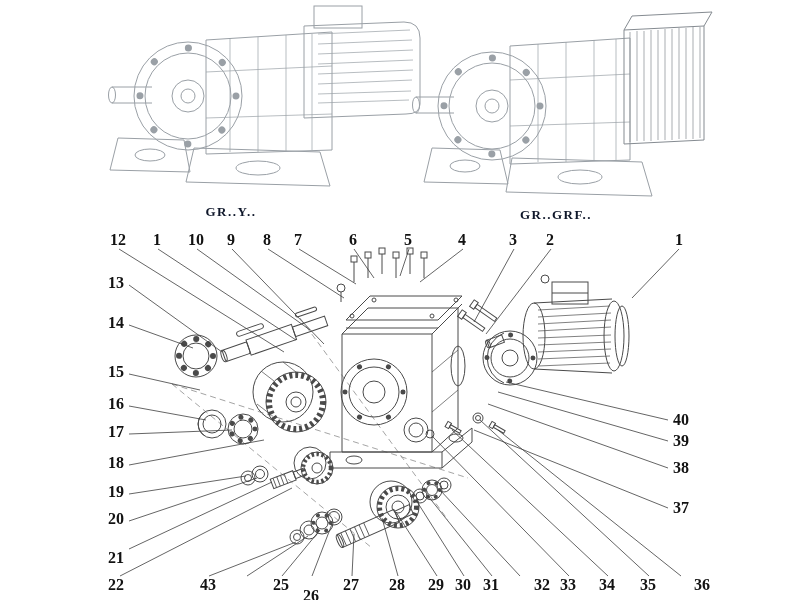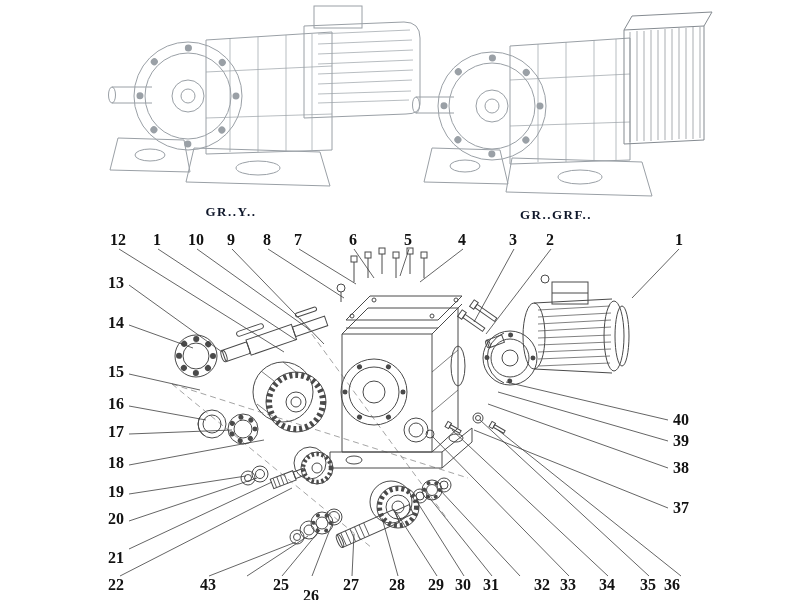--- a/index.html
+++ b/index.html
@@ -267,19 +267,19 @@
   <div class="callout" style="left:311px;top:596px">26</div>
   <div class="callout" style="left:351px;top:585px">27</div>
   <div class="callout" style="left:397px;top:585px">28</div>
   <div class="callout" style="left:436px;top:585px">29</div>
   <div class="callout" style="left:463px;top:585px">30</div>
   <div class="callout" style="left:491px;top:585px">31</div>
   <div class="callout" style="left:542px;top:585px">32</div>
   <div class="callout" style="left:568px;top:585px">33</div>
   <div class="callout" style="left:607px;top:585px">34</div>
   <div class="callout" style="left:648px;top:585px">35</div>
-  <div class="callout" style="left:672px;top:585px">36</div>
+  <div class="callout" style="left:702px;top:585px">36</div>
   <div class="callout" style="left:681px;top:508px">37</div>
   <div class="callout" style="left:681px;top:468px">38</div>
   <div class="callout" style="left:681px;top:441px">39</div>
   <div class="callout" style="left:681px;top:420px">40</div>
 
 </div>
 
 </body></html>

